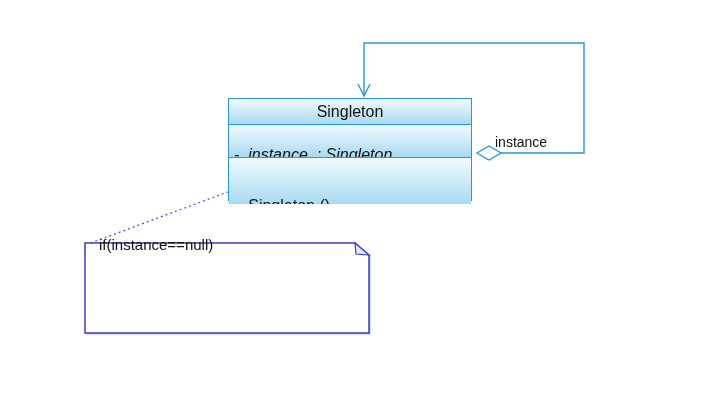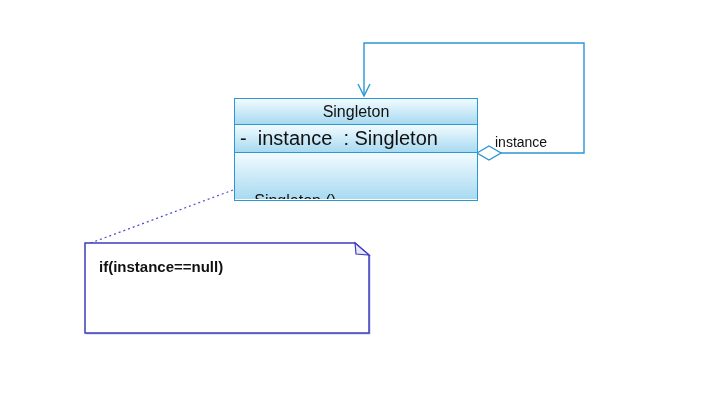--- a/index.html
+++ b/index.html
@@ -4,48 +4,48 @@
 <style>
   html,body { margin:0; padding:0; background:#ffffff; }
   .stage {
     position:relative; width:705px; height:402px; background:#ffffff;
     font-family:"Liberation Sans", sans-serif; color:#111; overflow:hidden;
   }
   svg.connectors { position:absolute; left:0; top:0; }
 
   
   .classbox {
-    position:absolute; left:234px; top:98px; width:244px; height:103px;
+    position:absolute; left:228px; top:98px; width:244px; height:103px;
     box-sizing:border-box; border:1px solid #2b97d3;
   }
   .comp {
     box-sizing:border-box;
     background:linear-gradient(180deg,#f2fbff 0%, #a8daf1 100%);
     white-space:pre; overflow:hidden;
   }
   .comp-title {
     height:25px; line-height:25px; text-align:center; font-size:16px;
   }
   .comp-attrs {
     height:28px; line-height:27px; border-top:1px solid #2b97d3;
-    padding:0 5px; font-size:20px;
+    padding:16px 5px; font-size:16px;font-style:italic;
   }
   .comp-methods {
     height:47px; border-top:1px solid #2b97d3; padding:1px 5px 0 5px; font-size:16px;
   }
   .method-line { height:22px; line-height:22px; white-space:pre; }
 
   
   .assoc-label {
     position:absolute; left:495px; top:133px; font-size:14px; line-height:18px;
   }
 
   
   .note-text {
-    position:absolute; left:99px; top:256px; font-size:15px;font-weight:bold;
+    position:absolute; left:99px; top:234px; font-size:15px;
   }
   .note-line { height:22px; line-height:22px; white-space:pre; }
 </style>
 </head>
 <body>
 
 <div class="stage">
 
   <svg class="connectors" width="705" height="402" viewBox="0 0 705 402">
 

